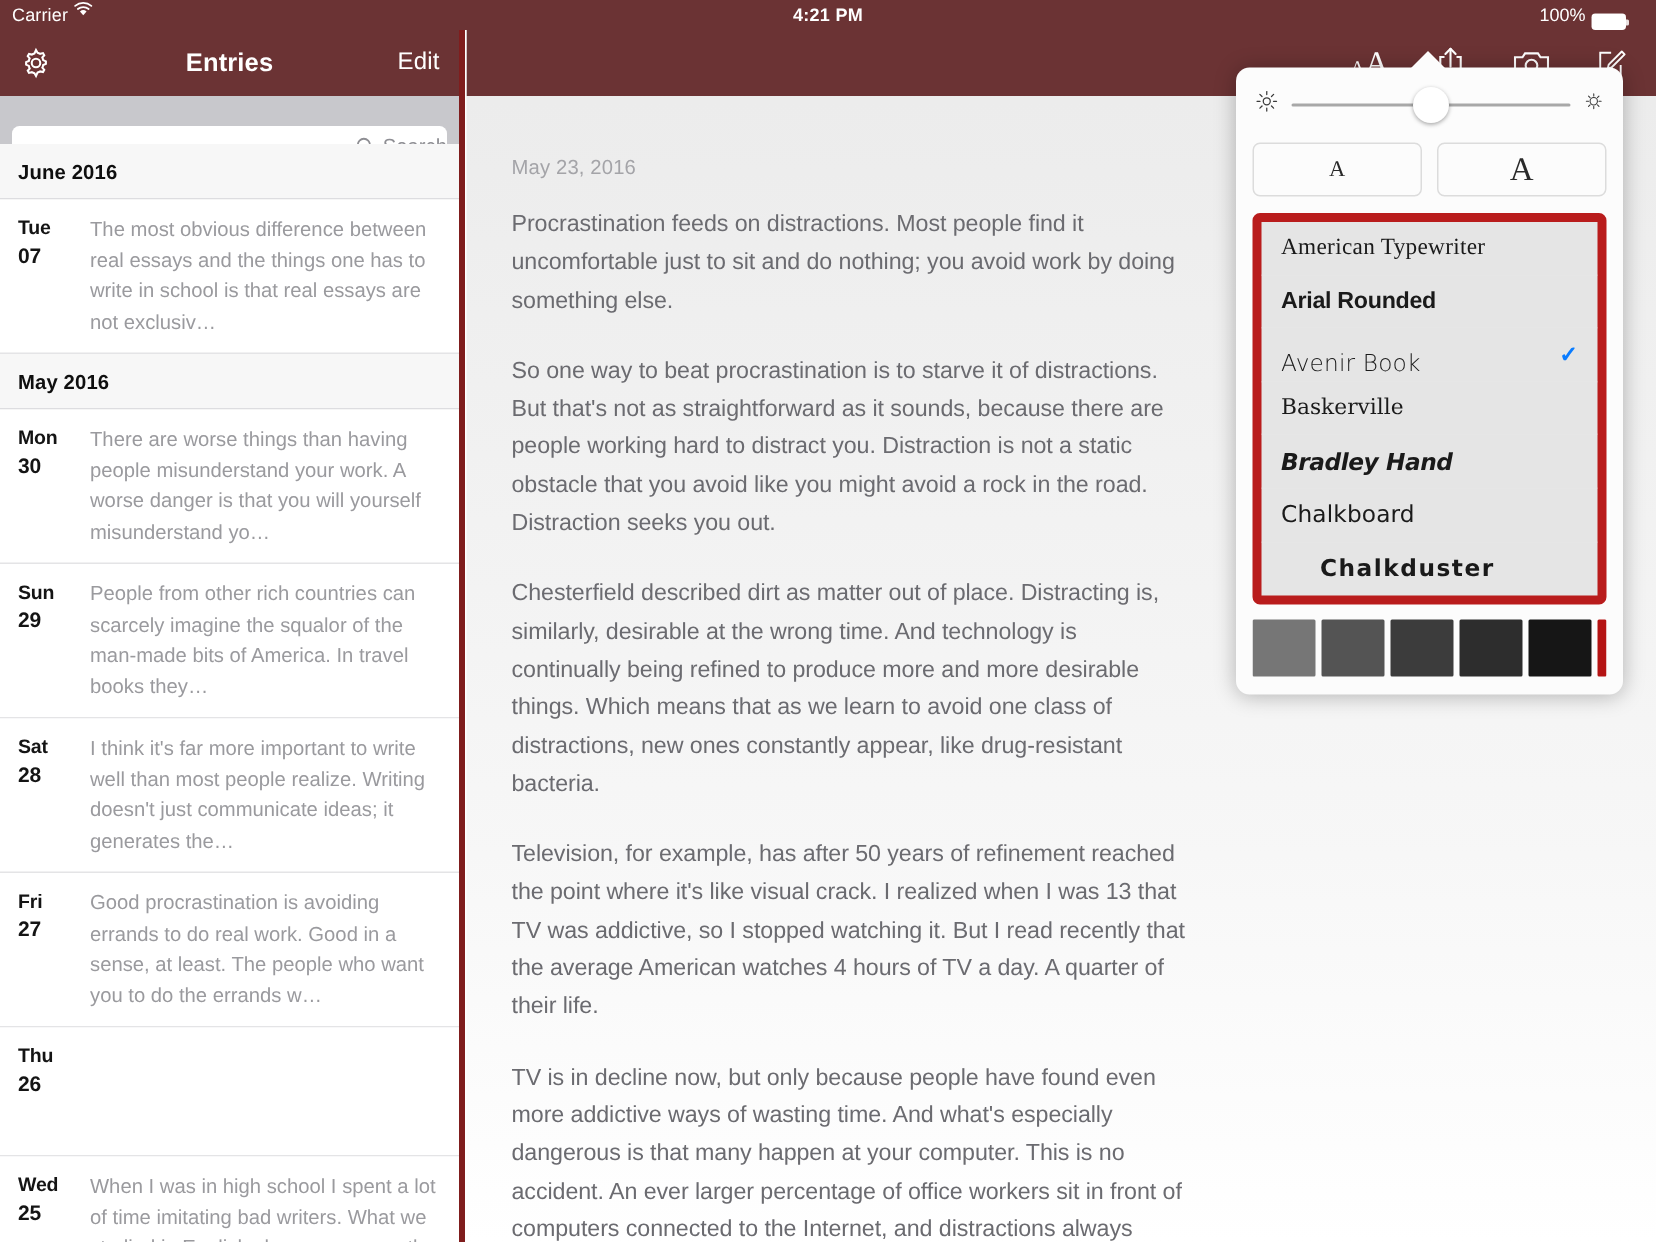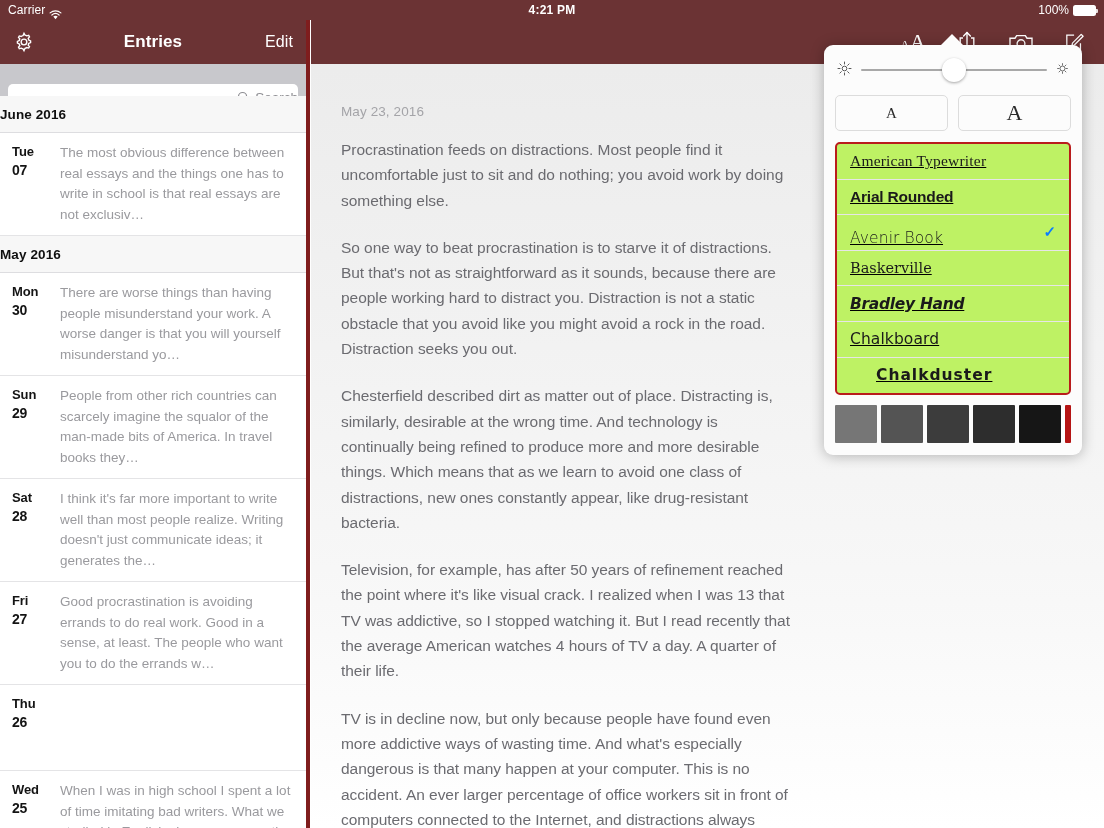--- a/index.html
+++ b/index.html
@@ -28,40 +28,40 @@
     height: 20px;
     background: #6b3334;
     color: #ffffff;
     font-size: 12px;
     line-height: 20px;
   }
   .statusbar .left {
     position: absolute;
     left: 8px; top: 0;
     display: flex;
-    align-items: flex-end;
+    align-items: flex-start;
     gap: 4px;
     height: 20px;
   }
   .statusbar .carrier { font-size: 12px; letter-spacing: .1px; }
   .wifi-icon { display: inline-block; width: 13px; height: 11px; position: relative; }
   .wifi-icon svg { position: absolute; top: 1px; left: 0; }
   .statusbar .time {
     position: absolute;
     left: 0; right: 0; top: 0;
     text-align: center;
     font-size: 12px;
     font-weight: bold;
     letter-spacing: .2px;
   }
   .statusbar .right {
     position: absolute;
-    right: 8px; top: 0;
-    display: flex;
-    align-items: center;
+    right: 20px; top: 0;
+    display: flex;
+    align-items: flex-end;
     gap: 4px;
     height: 20px;
     font-size: 12px;
   }
   .battery {
     display: inline-block;
     width: 23px; height: 11px;
     border: 1px solid rgba(255,255,255,.85);
     border-radius: 2.5px;
     position: relative;
@@ -145,21 +145,21 @@
     top: 76px; left: 0; right: 0; bottom: 0;
     overflow: hidden;
     background: #ffffff;
   }
   .section-header {
     height: 37px;
     background: #f7f7f7;
     border-bottom: 1px solid #dddde0;
     display: flex;
     align-items: center;
-    padding-left: 0;
+    padding-left: 12px;
     font-size: 13.5px;
     font-weight: bold;
     color: #0f0f0f;
     letter-spacing: .1px;
   }
   .entry {
     display: flex;
     padding: 10px 10px 10px 12px;
     border-bottom: 1px solid #e4e4e6;
     background: #ffffff;
@@ -319,26 +319,25 @@
     align-items: center;
     justify-content: center;
     font-family: "Liberation Serif", serif;
     color: #2a2a2a;
     cursor: pointer;
   }
   .size-btn.small { font-size: 15px; }
   .size-btn.large { font-size: 22px; }
 
   .font-list {
-    border: 2px solid #b91c1c;
+    border: 6px solid #b91c1c;
     border-radius: 5px;
-    background: #bef264;
+    background: #e5e5e5;
     overflow: hidden;
     margin-bottom: 9px;
-    text-decoration: underline;
   }
   .font-row {
     height: 35.6px;
     display: flex;
     align-items: center;
     padding: 0 13px;
     border-bottom: 1px solid #e6e6e6;
     cursor: pointer;
     position: relative;
   }

